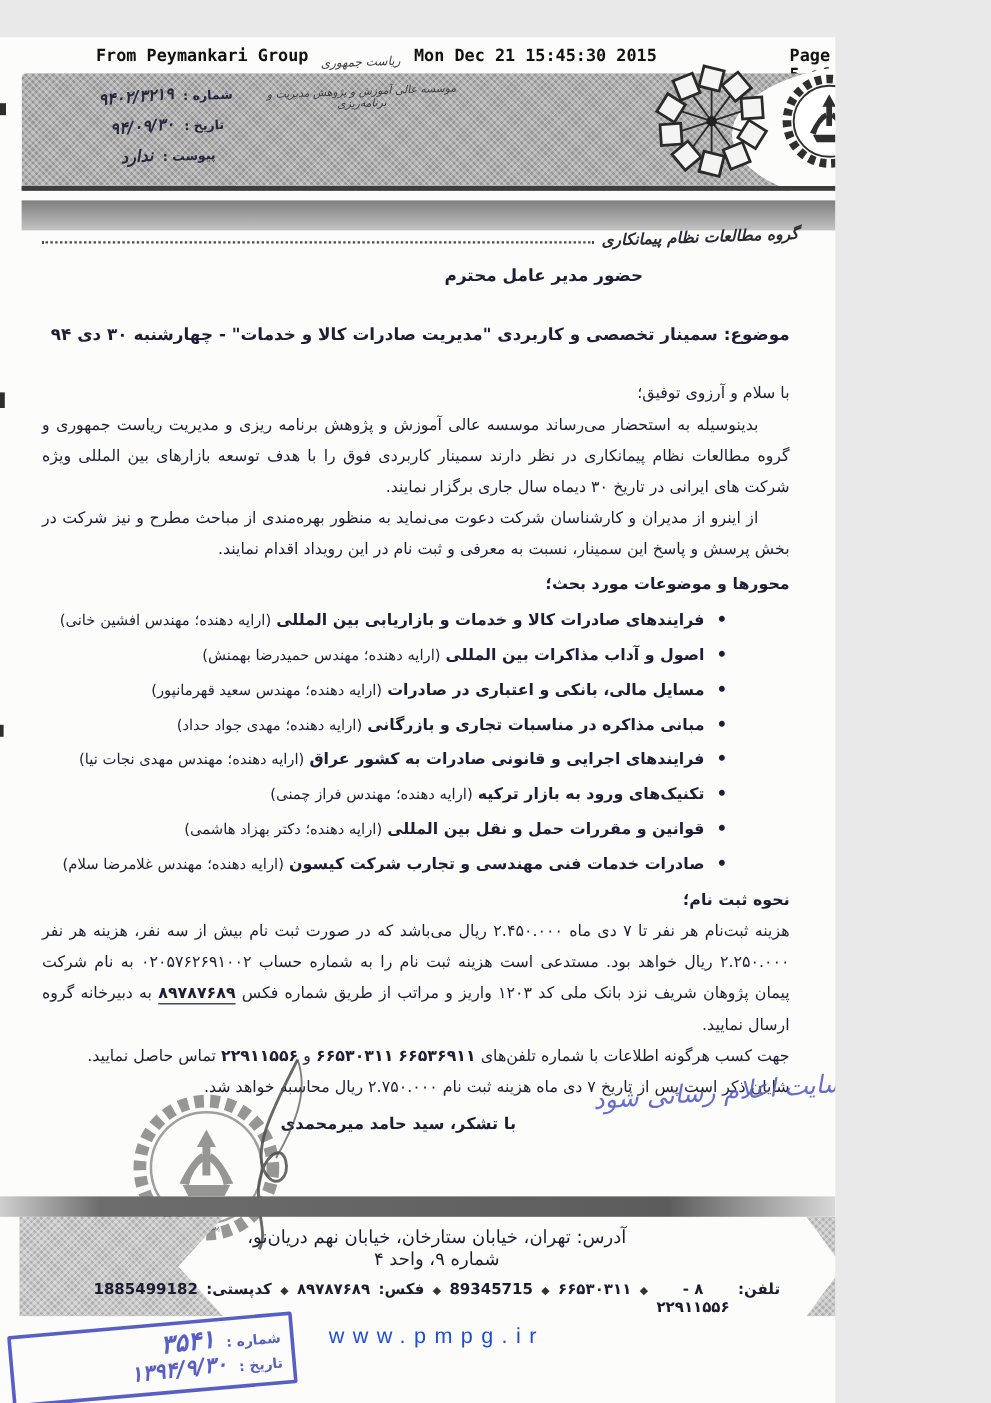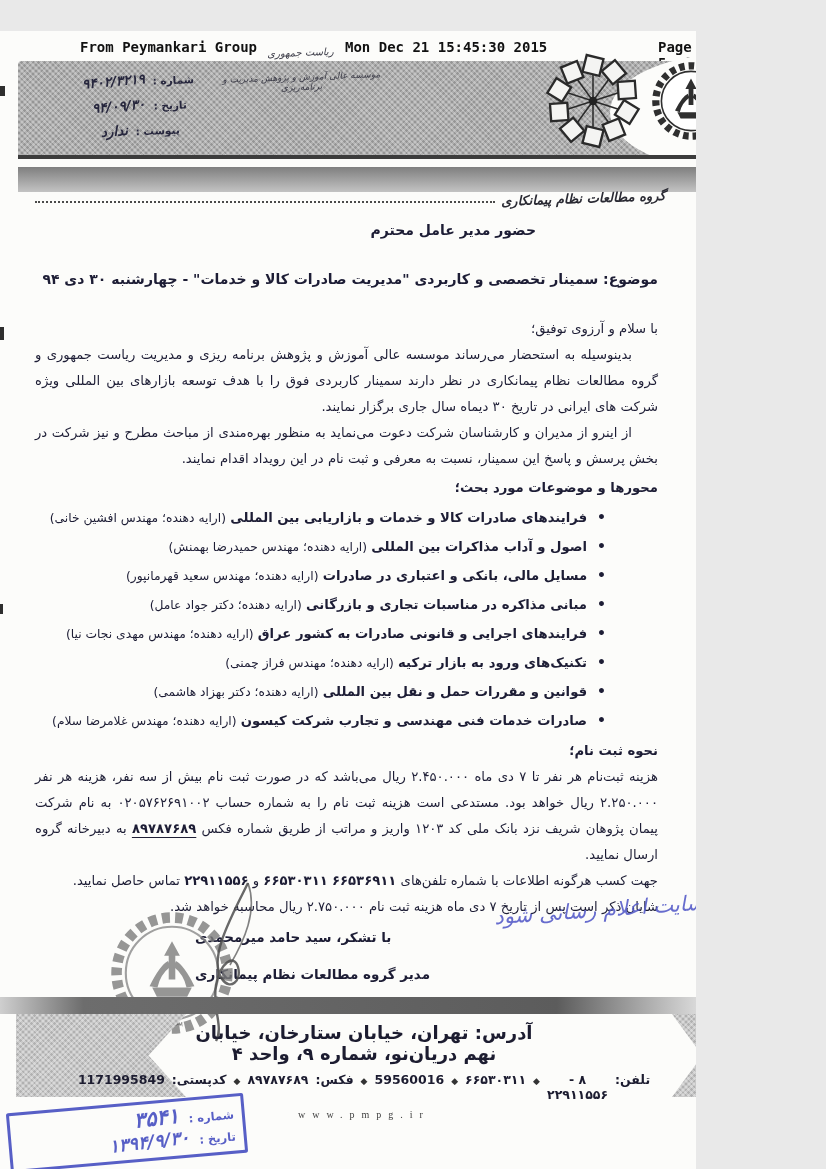--- a/index.html
+++ b/index.html
@@ -64,26 +64,26 @@
   .tinynote{position:absolute;left:116px;top:992px;font-size:8px;color:#666;transform:rotate(-10deg);direction:rtl;}
   
   .fband{position:absolute;top:966px;left:0;right:0;height:17px;
          background:linear-gradient(90deg,#cfcfcf,#6d6d6d 12%,#5c5c5c 80%,#d8d8d8);}
   .fblock{position:absolute;top:983px;height:83px;background-color:#c9c9c9;
           background-image:repeating-linear-gradient(45deg,rgba(255,255,255,.3) 0 2px,transparent 2px 4px),
                            repeating-linear-gradient(-45deg,rgba(0,0,0,.12) 0 2px,transparent 2px 4px);}
   .fblock.left{left:16px;width:170px;clip-path:polygon(0 0,100% 0,78% 50%,100% 100%,0 100%);}
   .fblock.right{left:672px;width:138px;clip-path:polygon(100% 0,0 0,22% 50%,0 100%,100% 100%);}
   .ftext{position:absolute;top:991px;left:190px;right:158px;direction:rtl;text-align:center;color:#1c1c30;}
-  .faddr{font-size:18px;font-weight:700;}
+  .faddr{font-size:15px;font-weight:400;}
   .fphones{margin-top:8px;display:flex;direction:rtl;justify-content:center;align-items:baseline;
            gap:7px;font-size:12.5px;font-weight:600;}
   .fphones .rng{direction:rtl;unicode-bidi:isolate;}
   .fphones .dia{font-size:9px;color:#333;}
-  .fweb{margin-top:7px;font-family:Liberation Serif, serif;font-size:10px;letter-spacing:7px;color:#404040;}
+  .fweb{margin-top:7px;font-family:Liberation Sans, sans-serif;font-size:18px;letter-spacing:7px;color:#1d4ed8;}
   
   .rstamp{position:absolute;left:8px;top:1072px;width:218px;transform:rotate(-5deg);
           border:3px solid #4a52c2;border-radius:2px;color:#4a52c2;direction:rtl;padding:3px 8px 6px 6px;opacity:.92;}
   .rrow{display:flex;align-items:baseline;gap:10px;}
   .rlabel{font-size:11.5px;font-weight:bold;white-space:nowrap;}
   .rval{font-size:21px;font-style:italic;font-weight:bold;letter-spacing:2px;transform:rotate(-2deg);display:inline-block;}
   .rval.d{font-size:18px;}
   
   .art{position:absolute;background:#2e2e2e;}
 </style>
@@ -176,39 +176,38 @@
     <div class="recipient">حضور مدیر عامل محترم</div>
     <div class="subject">موضوع: سمینار تخصصی و کاربردی "مدیریت صادرات کالا و خدمات" - چهارشنبه ۳۰ دی ۹۴</div>
     <div class="salut">با سلام و آرزوی توفیق؛</div>
     <p class="para">بدینوسیله به استحضار می‌رساند موسسه عالی آموزش و پژوهش برنامه ریزی و مدیریت ریاست جمهوری و گروه مطالعات نظام پیمانکاری در نظر دارند سمینار کاربردی فوق را با هدف توسعه بازارهای بین المللی ویژه شرکت های ایرانی در تاریخ ۳۰ دیماه سال جاری برگزار نمایند.</p>
     <p class="para">از اینرو از مدیران و کارشناسان شرکت دعوت می‌نماید به منظور بهره‌مندی از مباحث مطرح و نیز شرکت در بخش پرسش و پاسخ این سمینار، نسبت به معرفی و ثبت نام در این رویداد اقدام نمایند.</p>
     <div class="subhead">محورها و موضوعات مورد بحث؛</div>
     <ul class="topics">
       <li><span class="ttl">فرایندهای صادرات کالا و خدمات و بازاریابی بین المللی</span> <span class="pres">(ارایه دهنده؛ مهندس افشین خانی)</span></li>
       <li><span class="ttl">اصول و آداب مذاکرات بین المللی</span> <span class="pres">(ارایه دهنده؛ مهندس حمیدرضا بهمنش)</span></li>
       <li><span class="ttl">مسایل مالی، بانکی و اعتباری در صادرات</span> <span class="pres">(ارایه دهنده؛ مهندس سعید قهرمانپور)</span></li>
-      <li><span class="ttl">مبانی مذاکره در مناسبات تجاری و بازرگانی</span> <span class="pres">(ارایه دهنده؛ دکتر جواد عامل)</span></li>
+      <li><span class="ttl">مبانی مذاکره در مناسبات تجاری و بازرگانی</span> <span class="pres">(ارایه دهنده؛ مهدی جواد حداد)</span></li>
       <li><span class="ttl">فرایندهای اجرایی و قانونی صادرات به کشور عراق</span> <span class="pres">(ارایه دهنده؛ مهندس مهدی نجات نیا)</span></li>
       <li><span class="ttl">تکنیک‌های ورود به بازار ترکیه</span> <span class="pres">(ارایه دهنده؛ مهندس فراز چمنی)</span></li>
       <li><span class="ttl">قوانین و مقررات حمل و نقل بین المللی</span> <span class="pres">(ارایه دهنده؛ دکتر بهزاد هاشمی)</span></li>
       <li><span class="ttl">صادرات خدمات فنی مهندسی و تجارب شرکت کیسون</span> <span class="pres">(ارایه دهنده؛ مهندس غلامرضا سلام)</span></li>
     </ul>
     <div class="subhead">نحوه ثبت نام؛</div>
     <div class="reg">
       <p><span>هزینه ثبت‌نام هر نفر تا ۷ دی ماه ۲.۴۵۰.۰۰۰ ریال می‌باشد که در صورت ثبت نام بیش از سه نفر، هزینه هر نفر ۲.۲۵۰.۰۰۰ ریال خواهد بود. مستدعی است هزینه ثبت نام را به شماره حساب ۰۲۰۵۷۶۲۶۹۱۰۰۲ به نام شرکت پیمان پژوهان شریف نزد بانک ملی کد ۱۲۰۳ واریز و مراتب از طریق شماره فکس</span> <span class="u">۸۹۷۸۷۶۸۹</span> <span>به دبیرخانه گروه ارسال نمایید.</span></p>
       <p><span>جهت کسب هرگونه اطلاعات با شماره تلفن‌های</span> <span class="bnum">۶۶۵۳۶۹۱۱</span> <span class="bnum">۶۶۵۳۰۳۱۱</span> <span>و</span> <span class="bnum">۲۲۹۱۱۵۵۶</span> <span>تماس حاصل نمایید.</span></p>
       <p class="lastline">شایان ذکر است پس از تاریخ ۷ دی ماه هزینه ثبت نام ۲.۷۵۰.۰۰۰ ریال محاسبه خواهد شد.</p>
     </div>
   </div>
 
   <div class="annot">در سایت اعلام رسانی شود</div>
 
   <div class="sig">
     <div>با تشکر، سید حامد میرمحمدی</div>
-    <div>مدیر گروه مطالعات نظام پیمانکاری</div>
   </div>
 
   <svg class="sealwrap" width="138" height="132" viewBox="0 0 100 100">
     <circle cx="50" cy="50" r="42" fill="none" stroke="#7d7d7d" stroke-width="8" stroke-dasharray="6 4"></circle>
     <circle cx="50" cy="50" r="35" fill="none" stroke="#8a8a8a" stroke-width="1.6"></circle>
     <path d="M50,26 l6,11 h-3.5 v18 h-5 v-18 h-3.5 z" fill="#7d7d7d"></path>
     <path d="M33,60 q8,-16 14,-19 l2,4 q-8,6 -10,16 z" fill="#7d7d7d"></path>
     <path d="M67,60 q-8,-16 -14,-19 l-2,4 q8,6 10,16 z" fill="#7d7d7d"></path>
     <path d="M35,61 h30 l-3.5,7 h-23 z" fill="#7d7d7d"></path>
   </svg>
@@ -225,27 +224,27 @@
   <div class="fblock right"></div>
 
   <div class="ftext">
     <div class="faddr">آدرس: تهران، خیابان ستارخان، خیابان نهم دریان‌نو، شماره ۹، واحد ۴</div>
     <div class="fphones">
       <span>تلفن:</span>
       <span class="rng">۸ - ۲۲۹۱۱۵۵۶</span>
       <span class="dia">◆</span>
       <span>۶۶۵۳۰۳۱۱</span>
       <span class="dia">◆</span>
-      <span>59560016</span>
+      <span>89345715</span>
       <span class="dia">◆</span>
       <span>فکس:</span>
       <span>۸۹۷۸۷۶۸۹</span>
       <span class="dia">◆</span>
       <span>کدپستی:</span>
-      <span>1171995849</span>
+      <span>1885499182</span>
     </div>
     <div class="fweb">www.pmpg.ir</div>
   </div>
 
   <div class="rstamp">
     <div class="rrow">
       <span class="rlabel">شماره :</span>
       <span class="rval">۳۵۴۱</span>
     </div>
     <div class="rrow">

